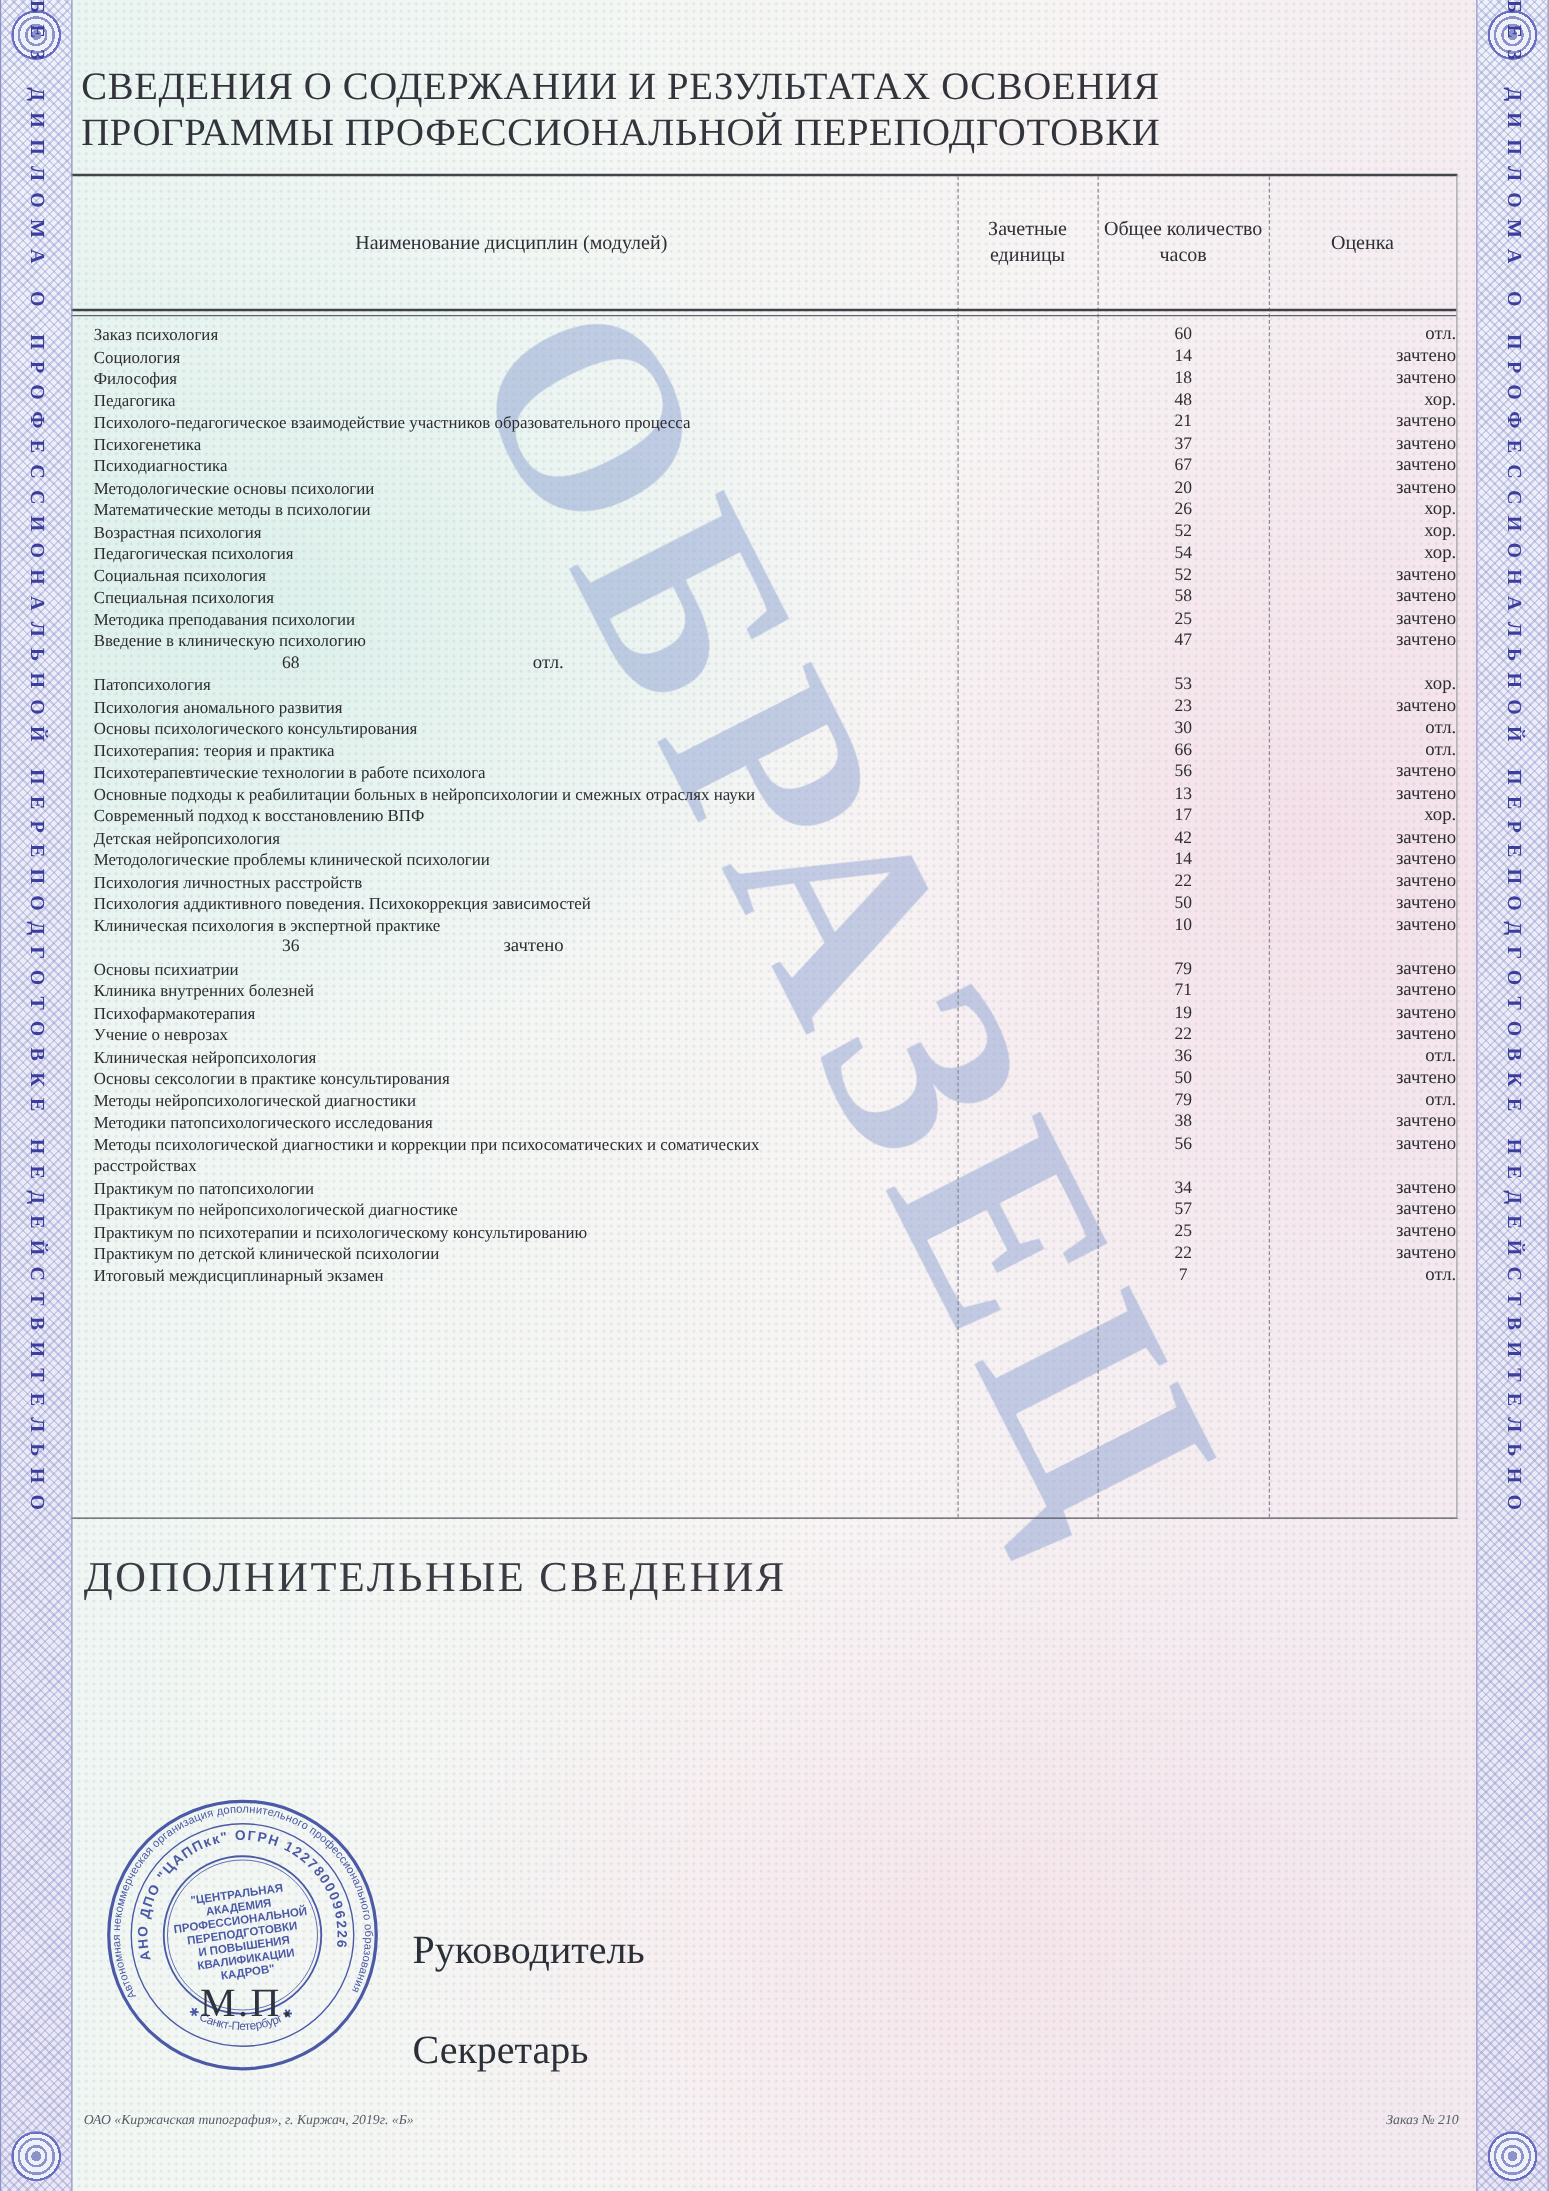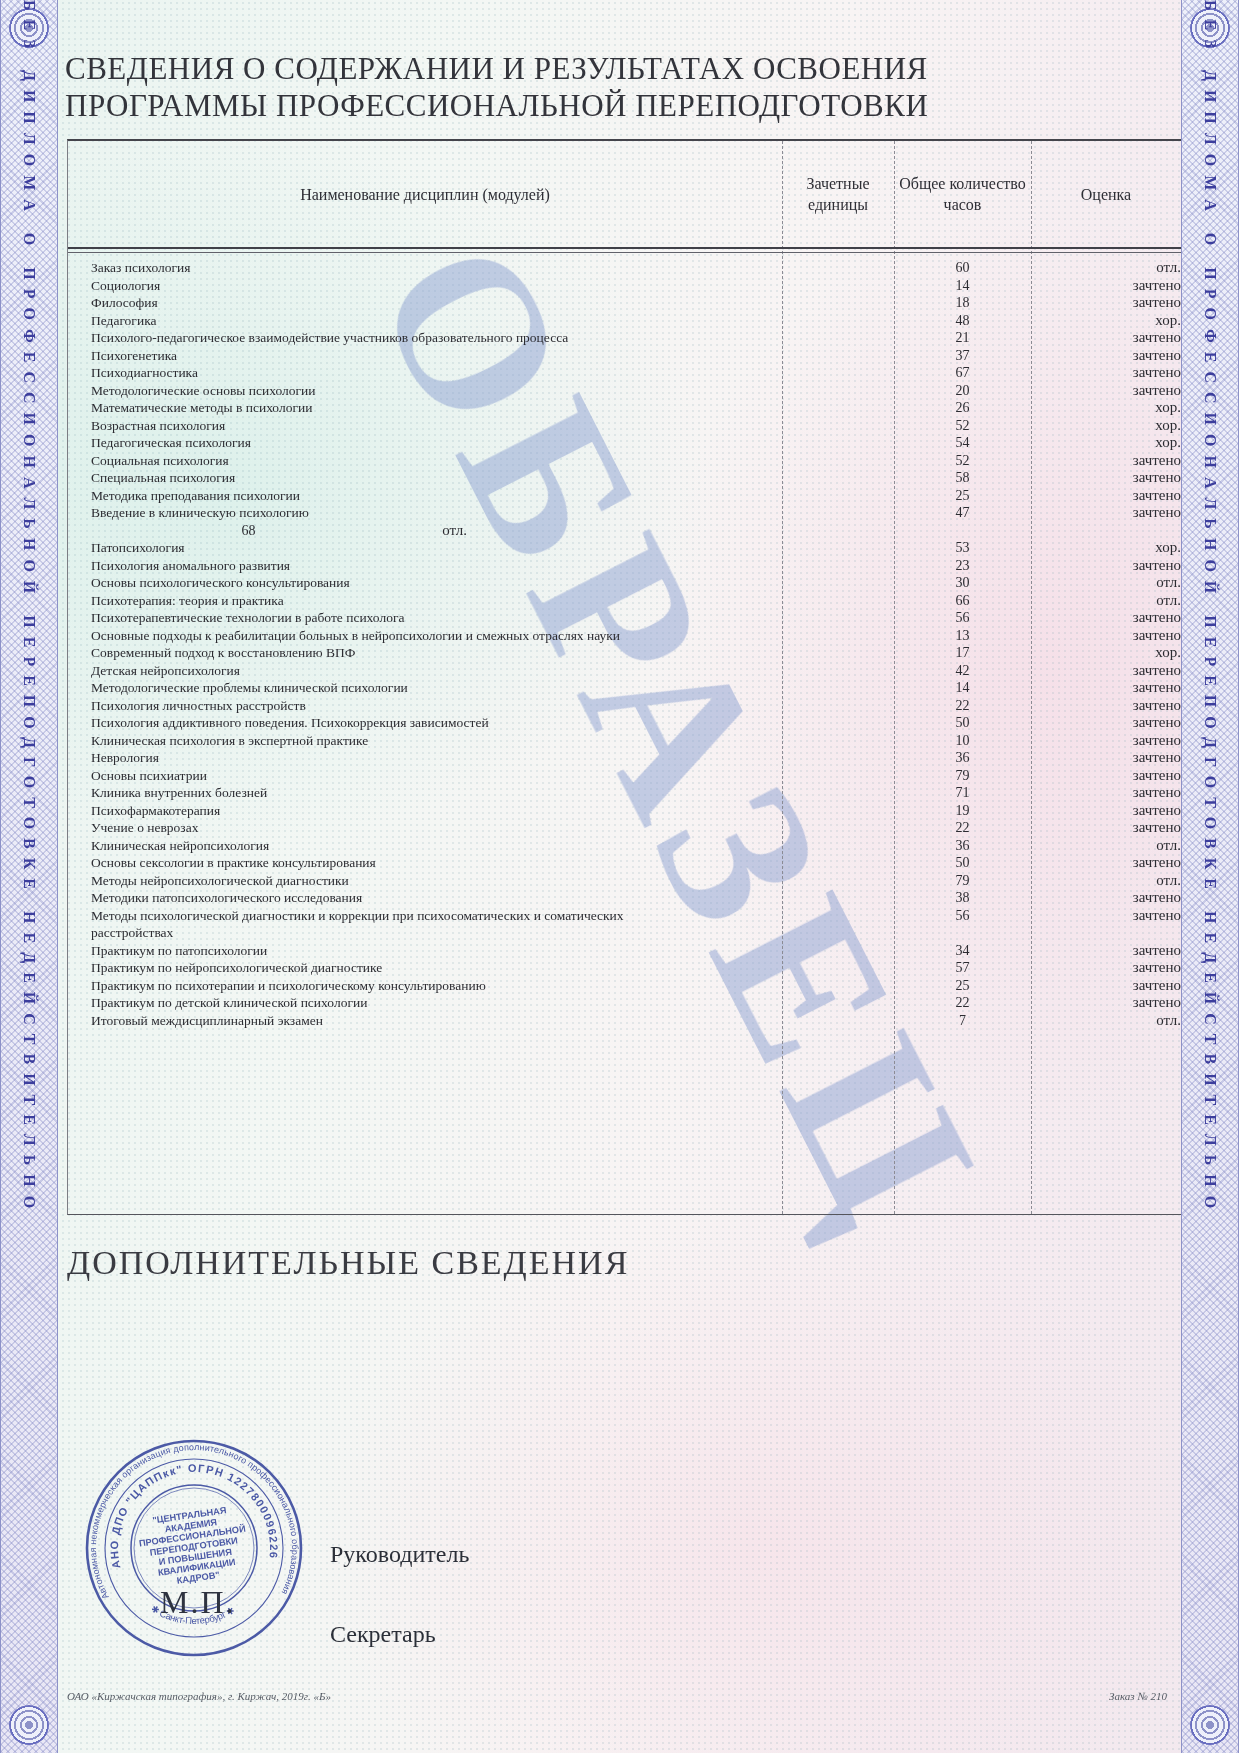--- a/index.html
+++ b/index.html
@@ -43,21 +43,21 @@
   .watermark{
     position:absolute;left:530px;top:212px;z-index:1;transform-origin:0 0;transform:rotate(63deg);
     font-size:212px;font-weight:bold;letter-spacing:14px;line-height:1;
     color:rgba(141,162,210,.50);filter:blur(.6px);white-space:nowrap;pointer-events:none;
   }
   
   .title{position:absolute;z-index:2;top:50px;left:65px;width:1100px;text-align:left;
     font-size:31px;letter-spacing:.5px;line-height:37px;color:#33343b;}
   
   .doc-table{
-    position:absolute;z-index:2;left:67px;top:139px;width:1113px;height:1073px;
+    position:absolute;z-index:2;left:51px;top:139px;width:1113px;height:1073px;
     border-top:2px solid #44444b;border-bottom:1.5px solid #55555c;
     border-left:1px solid #7c7c84;border-right:1px solid #a0a0a8;
   }
   .vdiv{position:absolute;top:0;bottom:0;border-left:1px dashed #8b8b94;}
   .vdiv.d1{left:714px;} .vdiv.d2{left:826px;} .vdiv.d3{left:963px;}
   .thead{
     position:absolute;top:0;left:0;right:0;height:106px;display:flex;align-items:center;
     border-bottom:2.5px solid #404048;font-size:16px;color:#2e2e35;
   }
   .thead::after{content:'';position:absolute;left:0;right:0;bottom:-6px;height:1px;background:#61616a;}
@@ -68,21 +68,21 @@
   .tcell{display:block;}
   .c-name{width:714px;box-sizing:border-box;padding-left:23px;padding-right:84px;}
   .c-credits{width:112px;text-align:center;}
   .c-hours{width:137px;text-align:center;font-size:14px;}
   .c-grade{width:150px;text-align:right;font-size:15px;}
   
   .add-heading{position:absolute;z-index:2;left:67px;top:1244px;font-size:34px;letter-spacing:2px;color:#3a3b42;}
   
   .stamp{position:absolute;z-index:2;left:83px;top:1437px;width:222px;height:222px;opacity:.92;}
   .mp{position:absolute;z-index:3;left:160px;top:1584px;font-size:32px;color:#2e3340;letter-spacing:2px;}
-  .sig{position:absolute;z-index:2;left:330px;font-size:24px;color:#2b2f38;}
+  .sig{position:absolute;z-index:2;left:330px;font-size:32px;color:#2b2f38;}
   .sig.head{top:1541px;} .sig.sec{top:1621px;}
   
   .footer{position:absolute;z-index:2;top:1690px;left:67px;right:72px;display:flex;justify-content:space-between;
     font-size:11px;font-style:italic;color:#555b64;}
 </style>
 </head>
 <body>
 
 <div class="page">
 
@@ -276,21 +276,20 @@
           <div class="tcell c-hours">50</div>
           <div class="tcell c-grade">зачтено</div>
         </div>
         <div class="trow">
           <div class="tcell c-name">Клиническая психология в экспертной практике</div>
           <div class="tcell c-credits"></div>
           <div class="tcell c-hours">10</div>
           <div class="tcell c-grade">зачтено</div>
         </div>
         <div class="trow">
-          <div class="tcell c-name">Неврология</div>
           <div class="tcell c-credits"></div>
           <div class="tcell c-hours">36</div>
           <div class="tcell c-grade">зачтено</div>
         </div>
         <div class="trow">
           <div class="tcell c-name">Основы психиатрии</div>
           <div class="tcell c-credits"></div>
           <div class="tcell c-hours">79</div>
           <div class="tcell c-grade">зачтено</div>
         </div>

